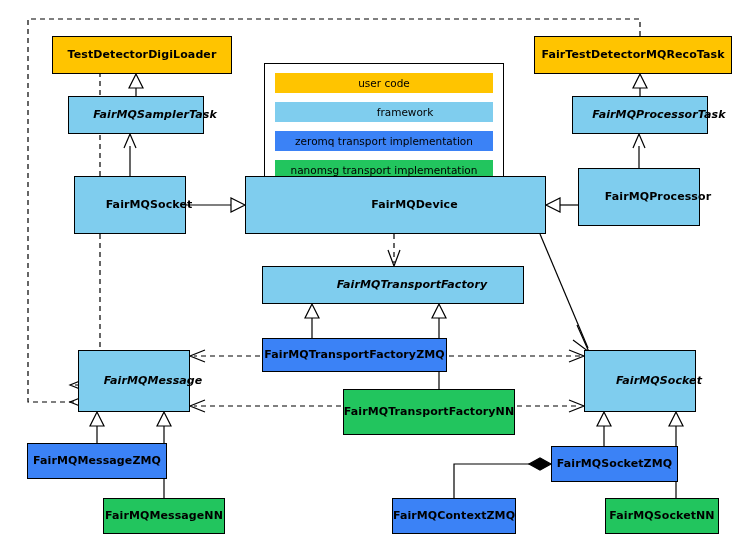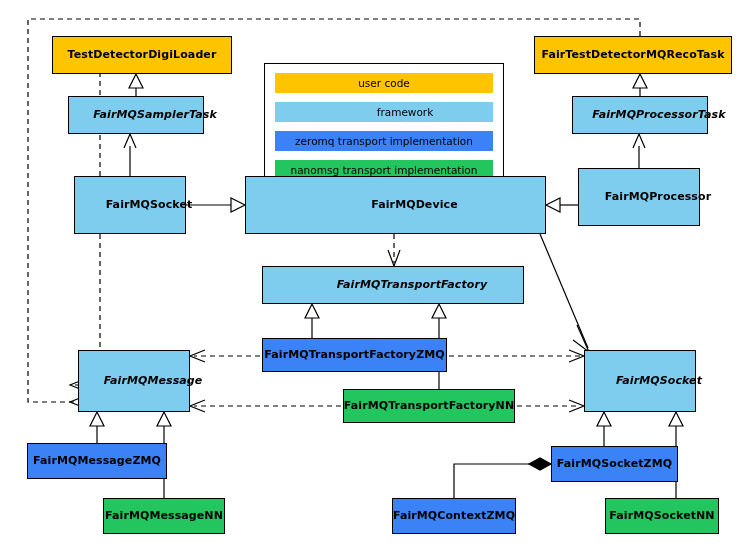--- a/index.html
+++ b/index.html
@@ -196,21 +196,21 @@
 
   <div class="node fill-user" style="left:52px;top:36px;width:180px;height:38px;">TestDetectorDigiLoader</div>
   <div class="node fill-user" style="left:534px;top:36px;width:198px;height:38px;">FairTestDetectorMQRecoTask</div>
   <div class="node fill-framework abstract" style="left:68px;top:96px;width:136px;height:38px;">FairMQSamplerTask</div>
   <div class="node fill-framework abstract" style="left:572px;top:96px;width:136px;height:38px;">FairMQProcessorTask</div>
   <div class="node fill-framework" style="left:74px;top:176px;width:112px;height:58px;">FairMQSocket</div>
   <div class="node fill-framework" style="left:245px;top:176px;width:301px;height:58px;">FairMQDevice</div>
   <div class="node fill-framework" style="left:578px;top:168px;width:122px;height:58px;">FairMQProcessor</div>
   <div class="node fill-framework abstract" style="left:262px;top:266px;width:262px;height:38px;">FairMQTransportFactory</div>
   <div class="node fill-zeromq" style="left:262px;top:338px;width:185px;height:34px;">FairMQTransportFactoryZMQ</div>
-  <div class="node fill-nanomsg" style="left:343px;top:389px;width:172px;height:34px;">FairMQTransportFactoryNN</div>
+  <div class="node fill-nanomsg" style="left:343px;top:389px;width:172px;height:46px;">FairMQTransportFactoryNN</div>
   <div class="node fill-framework abstract" style="left:78px;top:350px;width:112px;height:62px;">FairMQMessage</div>
   <div class="node fill-framework abstract" style="left:584px;top:350px;width:112px;height:62px;">FairMQSocket</div>
   <div class="node fill-zeromq" style="left:27px;top:443px;width:140px;height:36px;">FairMQMessageZMQ</div>
   <div class="node fill-nanomsg" style="left:103px;top:498px;width:122px;height:36px;">FairMQMessageNN</div>
   <div class="node fill-zeromq" style="left:551px;top:446px;width:127px;height:36px;">FairMQSocketZMQ</div>
   <div class="node fill-zeromq" style="left:392px;top:498px;width:124px;height:36px;">FairMQContextZMQ</div>
   <div class="node fill-nanomsg" style="left:605px;top:498px;width:114px;height:36px;">FairMQSocketNN</div>
 
 </div>
 

